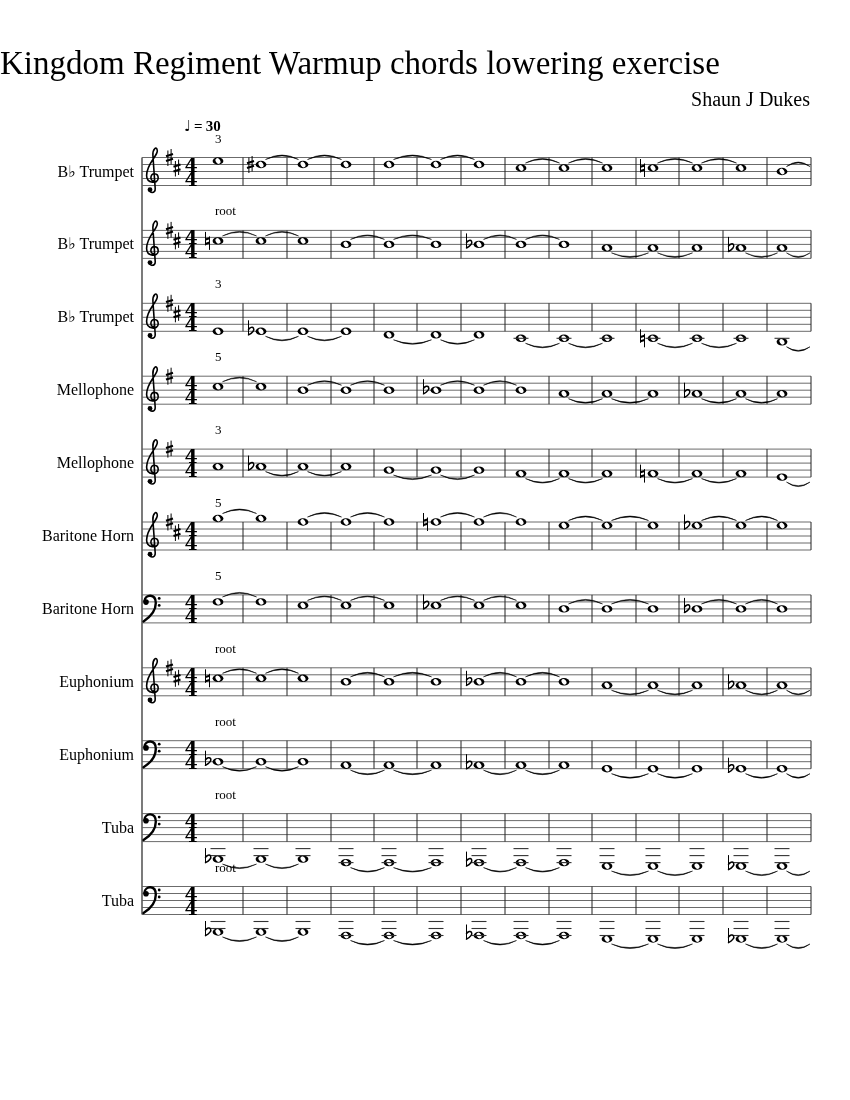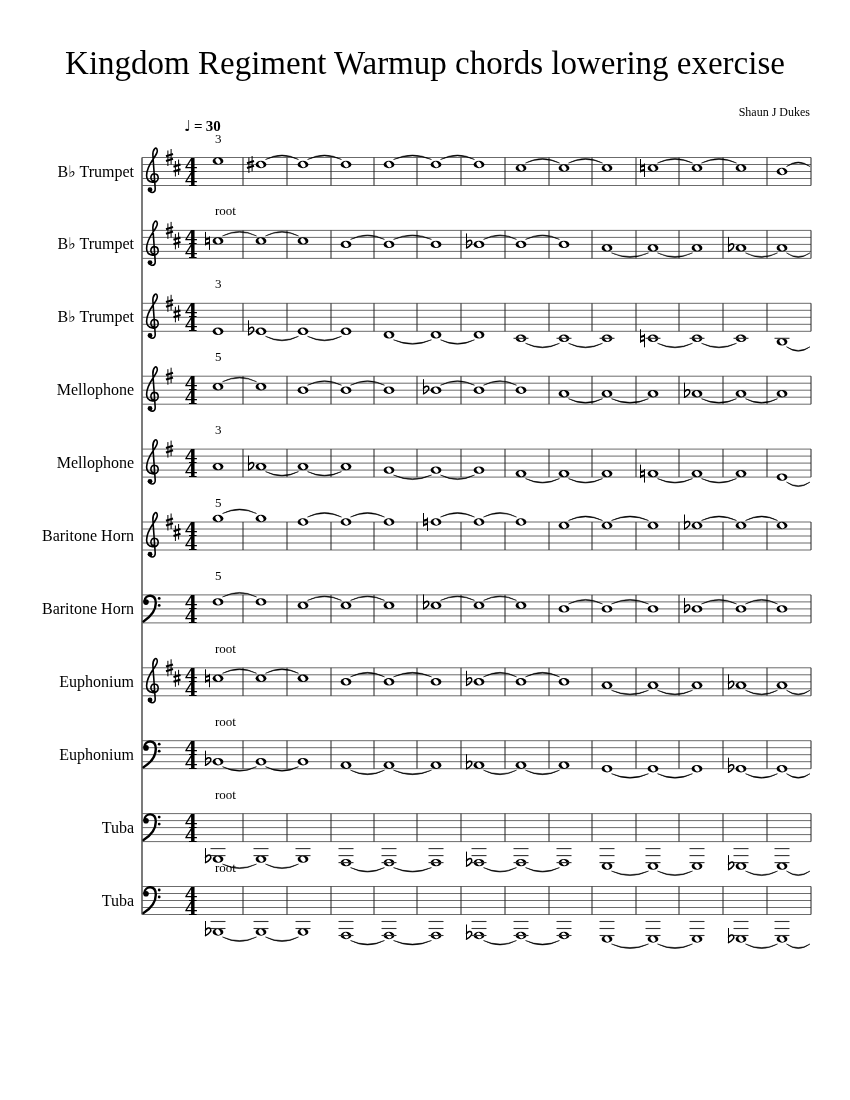--- a/index.html
+++ b/index.html
@@ -2,26 +2,26 @@
 <html><head>
 <meta charset="utf-8">
 <style>
   html, body { margin: 0; padding: 0; background: #ffffff; }
   #page {
     position: relative; width: 850px; height: 1100px; overflow: hidden;
     background: #ffffff; color: #000;
     font-family: "Liberation Serif", "DejaVu Serif", serif;
   }
   .title {
-    position: absolute; left: 0; top: 45px; width: 850px; text-align: center;
+    position: absolute; left: 0; top: 45px; width: 850px; 
     font-size: 33px; line-height: 36px; white-space: nowrap;
   }
   .composer {
-    position: absolute; right: 40px; top: 103px;
-    font-size: 12px; line-height: 18px; white-space: nowrap; text-align: center;
+    position: absolute; right: 40px; top: 90px;
+    font-size: 20px; line-height: 18px; white-space: nowrap; text-align: center;
   }
   .tempo {
     position: absolute; left: 184px; top: 117px;
     font-size: 15px; line-height: 18px; font-weight: bold; white-space: nowrap;
   }
   .tempo .q { font-family: "DejaVu Sans", sans-serif; font-weight: normal; font-size: 15px; }
   .tempo .eq { margin: 0 3px; }
   #score-svg { position: absolute; left: 0; top: 0; }
   .sl { stroke: #5a5a5a; stroke-width: 0.9; }
   .bl { stroke: #222; stroke-width: 1; }

